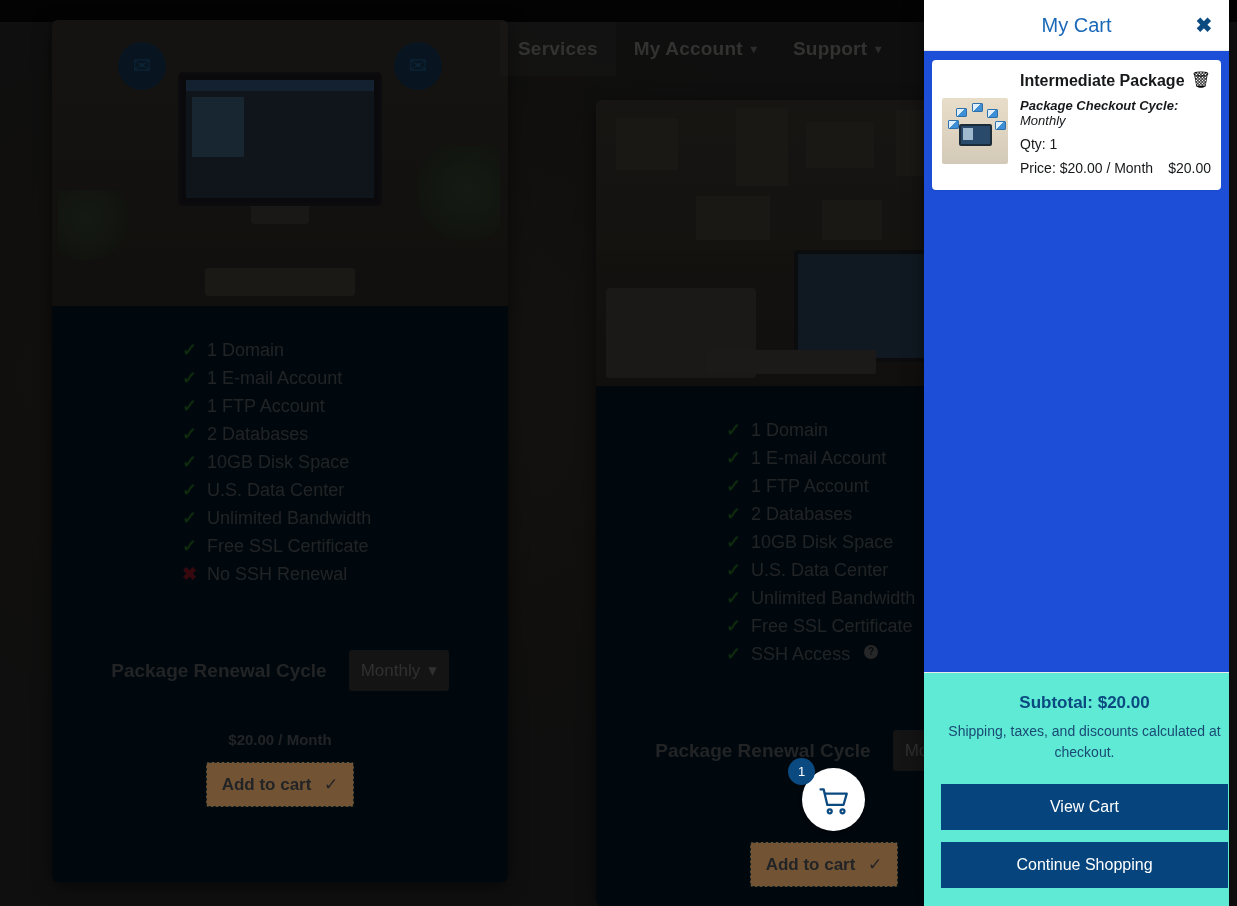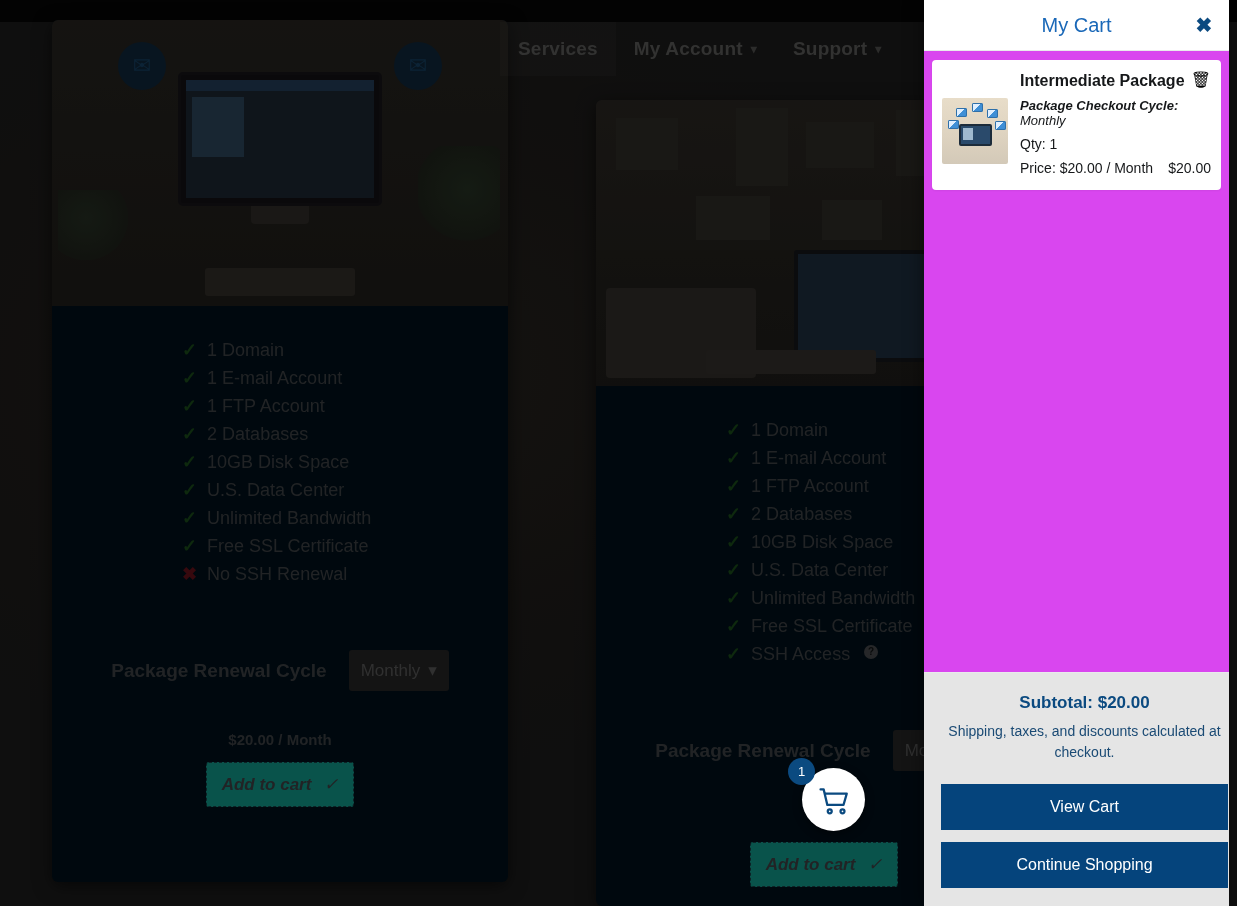--- a/index.html
+++ b/index.html
@@ -230,28 +230,27 @@
     color: #4b4f53;
     font-size: 15px;
     font-weight: bold;
   }
   .add-cart-btn {
     display: block;
     margin: 14px auto 0;
     width: 148px;
     padding: 11px 0;
     text-align: center;
-    background: #14b8a6;
+    background: #fdba74;
     border: 1px dashed #1d4a52;
     border-radius: 3px;
     color: #4b4f53;
     font-size: 17px;
     font-weight: bold;
     cursor: pointer;
-    font-style: italic;
   }
   .add-cart-btn .chk { margin-left: 8px; font-weight: normal; }
 
   
   #cart-fab {
     position: absolute;
     left: 802px; top: 768px;
     width: 63px; height: 63px;
     border-radius: 50%;
     background: #ffffff;
@@ -317,21 +316,21 @@
     font-weight: bold;
     cursor: pointer;
     width: 26px; height: 26px;
     display:flex; align-items:center; justify-content:center;
   }
 
   .cart-body {
     flex: 1;
     padding: 9px 8px;
     overflow-y: auto;
-    background: #d946ef;
+    background: #1d4ed8;
   }
   .cart-item {
     background: #ffffff;
     border-radius: 4px;
     padding: 12px 10px 14px 10px;
     display: flex;
     gap: 12px;
     box-shadow: 0 1px 2px rgba(0,0,0,.05);
   }
   .cart-item-thumb {
@@ -396,21 +395,21 @@
   }
   .cart-item-priceline {
     display: flex;
     justify-content: space-between;
     align-items: baseline;
     font-size: 14px;
     color: #16181a;
   }
 
   .cart-footer {
-    background: #e5e5e5;
+    background: #5eead4;
     padding: 20px 1px 18px 17px;
     border-top: 1px solid #e9eaec;
   }
   .cart-subtotal {
     text-align: center;
     font-size: 17px;
     font-weight: bold;
     color: #0b4a80;
     margin-bottom: 8px;
   }

